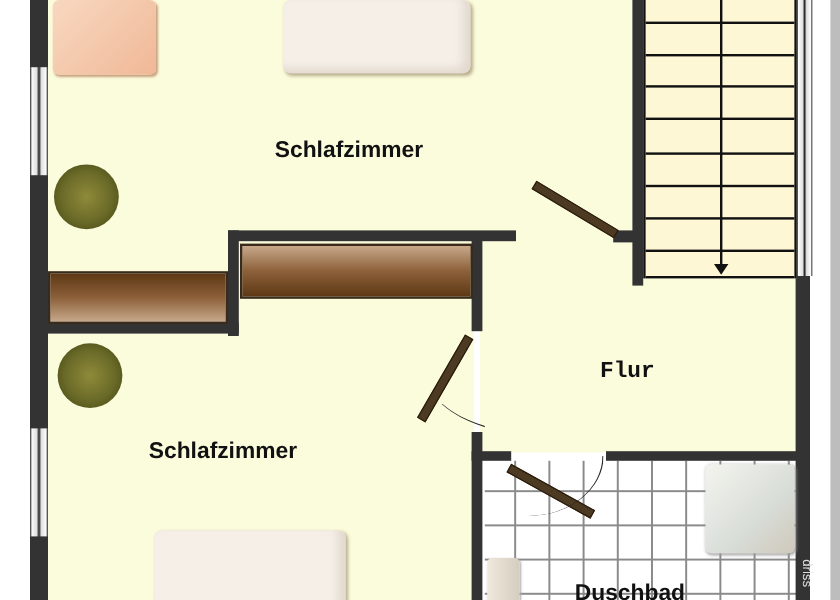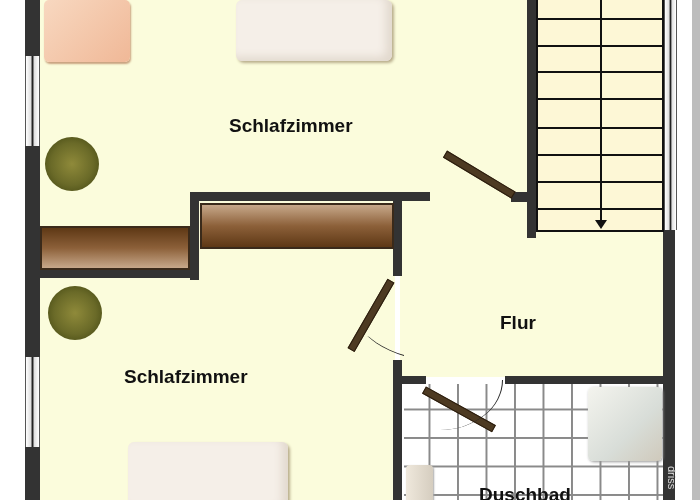--- a/index.html
+++ b/index.html
@@ -78,16 +78,16 @@
 
 <div class="door-leaf" style="left:445px;top:150px;width:78px;transform:rotate(31deg);"></div>
 <div class="abs" style="left:430px;top:148px;width:90px;height:90px;border-left:1.5px solid #222;border-top:1.5px solid #222;border-radius:100% 0 0 0;clip-path:polygon(0 0,25% 0,0 60%);"></div>
 <div class="door-leaf" style="left:351px;top:346px;width:78px;transform:rotate(-60deg);"></div>
 <div class="abs" style="left:350px;top:300px;width:90px;height:60px;border-bottom:1.5px solid #222;border-radius:0 0 0 100%;clip-path:polygon(0 60%,60% 60%,60% 100%,0 100%);"></div>
 <div class="door-leaf" style="left:424px;top:386px;width:78px;transform:rotate(29deg);"></div>
 <div class="abs" style="left:440px;top:380px;width:62px;height:50px;border-right:1.5px solid #222;border-radius:0 0 100% 0;"></div>
 
 <div class="room-label" style="left:229px;top:115px;">Schlafzimmer</div>
 <div class="room-label" style="left:124px;top:366px;">Schlafzimmer</div>
-<div class="room-label" style="left:500px;top:312px;">Flur</div>
+<div class="room-label" style="left:500px;top:298px;font-family:Liberation Mono, monospace;">Flur</div>
 <div class="room-label" style="left:479px;top:484px;">Duschbad</div>
 
 <div class="abs" style="left:664px;top:490px;font-size:11px;color:#ddd;transform:rotate(90deg);transform-origin:0 0;white-space:nowrap;left:678px;top:466px;">driss</div>
 
 </body></html>

